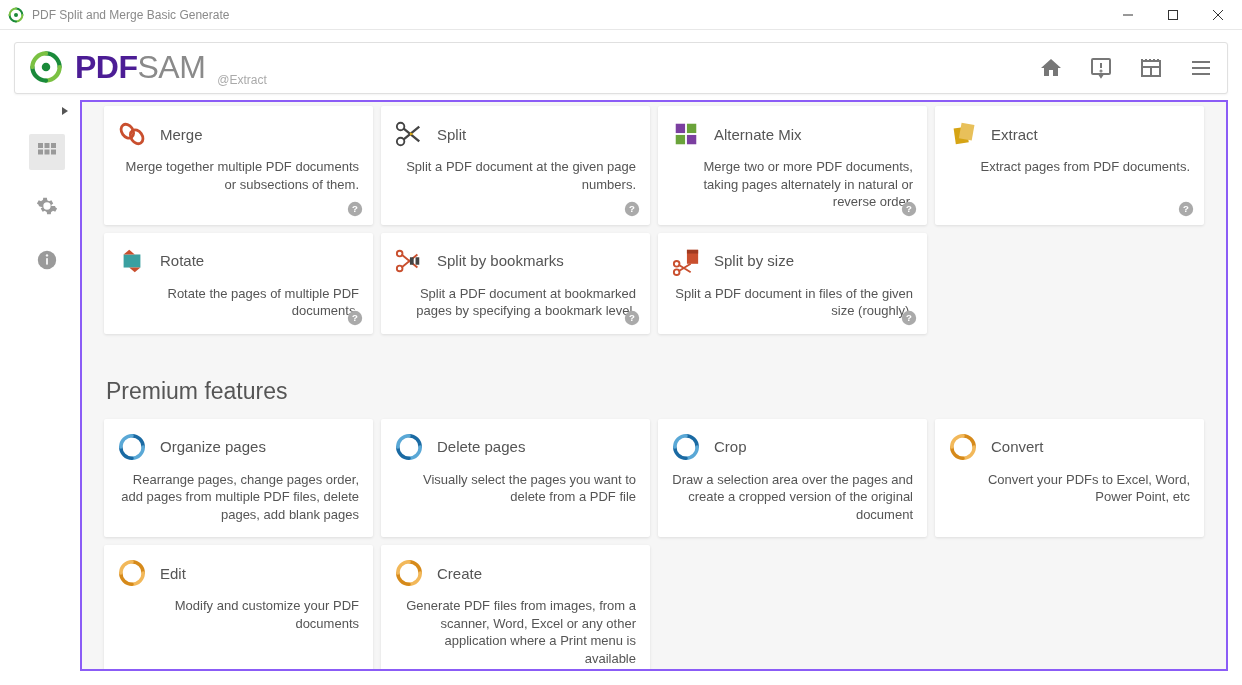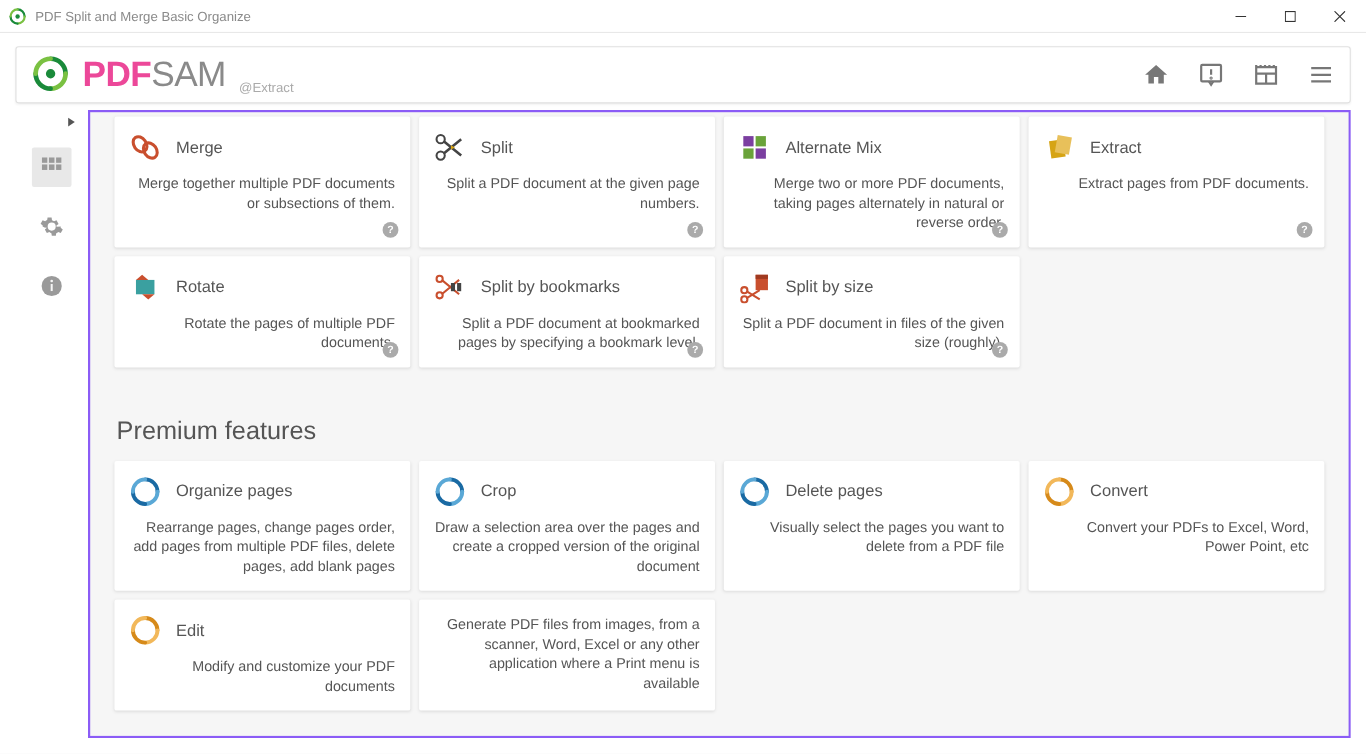--- a/index.html
+++ b/index.html
@@ -20,21 +20,21 @@
     
     .topbar {
       height: 52px; background: #fff; border: 1px solid #e0e0e0; border-radius: 3px;
       box-shadow: 0 1px 2px rgba(0,0,0,0.05);
       display: flex; align-items: center; justify-content: space-between; padding: 0 14px;
       margin-bottom: 6px;
     }
     .brand { display: flex; align-items: baseline; gap: 12px; }
     .brand-logo { display: flex; align-items: center; gap: 12px; }
     .brand-text { font-size: 32px; font-weight: 400; letter-spacing: -0.5px; }
-    .brand-pdf { color: #ec4899; font-weight: 700; }
+    .brand-pdf { color: #4c1d95; font-weight: 700; }
     .brand-sam { color: #8a8a8a; font-weight: 300; }
     .brand-sub { font-size: 12px; color: #aaa; }
     .topbar-actions { display: flex; align-items: center; gap: 26px; }
     .topbar-icon { color: #888; cursor: pointer; }
     
     .content-wrap { flex: 1; display: flex; overflow: hidden; }
     .sidebar { width: 66px; background: transparent; display: flex; flex-direction: column; align-items: center; padding-top: 10px; gap: 18px; position: relative;}
     .sidebar .expand-arrow { position: absolute; top: 6px; right: 10px; }
     .sidebar-item { width: 36px; height: 36px; display: flex; align-items: center; justify-content: center; color: #9a9a9a; cursor: pointer; border-radius: 2px; }
     .sidebar-item.active { background: #e8e8e8; }
@@ -72,21 +72,21 @@
       <svg width="16" height="16" viewBox="0 0 40 40">
           <g fill="none" stroke="#1a8a3a" stroke-width="5" stroke-linecap="round">
             <path d="M20 4 A16 16 0 0 1 36 20"></path>
             <path d="M36 20 A16 16 0 0 1 20 36" stroke="#7ac142"></path>
             <path d="M20 36 A16 16 0 0 1 4 20" stroke="#1a8a3a"></path>
             <path d="M4 20 A16 16 0 0 1 20 4" stroke="#7ac142"></path>
           </g>
           <circle cx="20" cy="20" r="5" fill="#1a8a3a"></circle>
         </svg>
     </span>
-    <span class="titlebar-title">PDF Split and Merge Basic Organize</span>
+    <span class="titlebar-title">PDF Split and Merge Basic Generate</span>
   </div>
   <div class="window-controls">
     <div class="window-btn">
       <svg width="10" height="10" viewBox="0 0 10 10">
           <path d="M0 5 H10" stroke="#333" stroke-width="1"></path>
         </svg>
     </div>
     <div class="window-btn">
       <svg width="10" height="10" viewBox="0 0 10 10">
           <rect x="0.5" y="0.5" width="9" height="9" fill="none" stroke="#333" stroke-width="1"></rect>
@@ -362,40 +362,40 @@
               <span class="card-icon">
                 <svg width="28" height="28" viewBox="0 0 40 40">
                     <g fill="none" stroke-width="5" stroke-linecap="round">
                       <path d="M20 4 A16 16 0 0 1 36 20" stroke="#1a6aa3"></path>
                       <path d="M36 20 A16 16 0 0 1 20 36" stroke="#5aa8d6"></path>
                       <path d="M20 36 A16 16 0 0 1 4 20" stroke="#1a6aa3"></path>
                       <path d="M4 20 A16 16 0 0 1 20 4" stroke="#5aa8d6"></path>
                     </g>
                   </svg>
               </span>
-              <span class="card-title">Crop</span>
-            </div>
-            <div class="card-desc">Draw a selection area over the pages and create a cropped version of the original document</div>
+              <span class="card-title">Delete pages</span>
+            </div>
+            <div class="card-desc">Visually select the pages you want to delete from a PDF file</div>
           </div>
 
           <div class="card">
             <div class="card-header">
               <span class="card-icon">
                 <svg width="28" height="28" viewBox="0 0 40 40">
                     <g fill="none" stroke-width="5" stroke-linecap="round">
                       <path d="M20 4 A16 16 0 0 1 36 20" stroke="#1a6aa3"></path>
                       <path d="M36 20 A16 16 0 0 1 20 36" stroke="#5aa8d6"></path>
                       <path d="M20 36 A16 16 0 0 1 4 20" stroke="#1a6aa3"></path>
                       <path d="M4 20 A16 16 0 0 1 20 4" stroke="#5aa8d6"></path>
                     </g>
                   </svg>
               </span>
-              <span class="card-title">Delete pages</span>
-            </div>
-            <div class="card-desc">Visually select the pages you want to delete from a PDF file</div>
+              <span class="card-title">Crop</span>
+            </div>
+            <div class="card-desc">Draw a selection area over the pages and create a cropped version of the original document</div>
           </div>
 
           <div class="card">
             <div class="card-header">
               <span class="card-icon">
                 <svg width="28" height="28" viewBox="0 0 40 40">
                     <g fill="none" stroke-width="5" stroke-linecap="round">
                       <path d="M20 4 A16 16 0 0 1 36 20" stroke="#d68a1a"></path>
                       <path d="M36 20 A16 16 0 0 1 20 36" stroke="#f2b85a"></path>
                       <path d="M20 36 A16 16 0 0 1 4 20" stroke="#d68a1a"></path>
@@ -419,19 +419,32 @@
                       <path d="M4 20 A16 16 0 0 1 20 4" stroke="#f2b85a"></path>
                     </g>
                   </svg>
               </span>
               <span class="card-title">Edit</span>
             </div>
             <div class="card-desc">Modify and customize your PDF documents</div>
           </div>
 
           <div class="card">
+            <div class="card-header">
+              <span class="card-icon">
+                <svg width="28" height="28" viewBox="0 0 40 40">
+                    <g fill="none" stroke-width="5" stroke-linecap="round">
+                      <path d="M20 4 A16 16 0 0 1 36 20" stroke="#d68a1a"></path>
+                      <path d="M36 20 A16 16 0 0 1 20 36" stroke="#f2b85a"></path>
+                      <path d="M20 36 A16 16 0 0 1 4 20" stroke="#d68a1a"></path>
+                      <path d="M4 20 A16 16 0 0 1 20 4" stroke="#f2b85a"></path>
+                    </g>
+                  </svg>
+              </span>
+              <span class="card-title">Create</span>
+            </div>
             <div class="card-desc">Generate PDF files from images, from a scanner, Word, Excel or any other application where a Print menu is available</div>
           </div>
         </div>
       </div>
     </div>
   </div>
 </div>
 
 </body></html>

